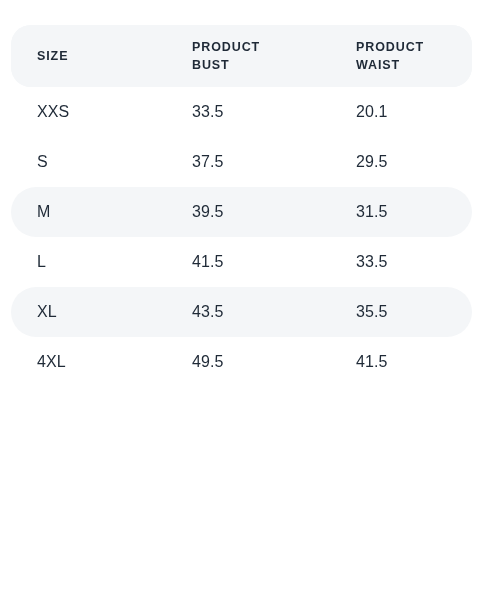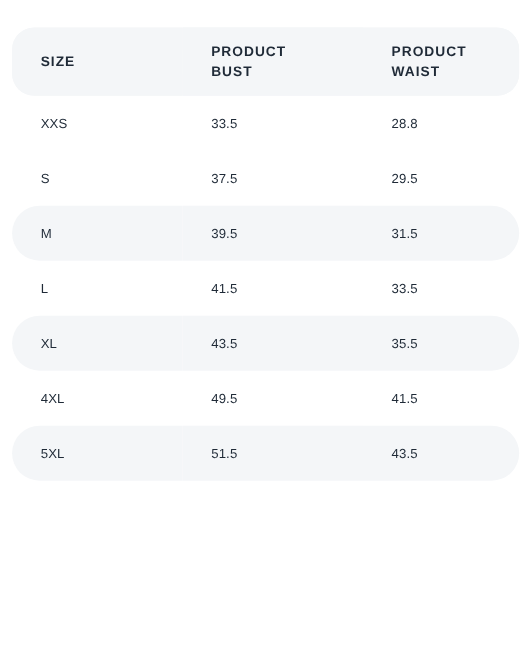--- a/index.html
+++ b/index.html
@@ -64,21 +64,21 @@
     border-bottom-right-radius: 20px;
   }
 
   
   tbody td {
     height: 50px;
     padding: 0 0 0 26px;
     margin: 0;
     text-align: left;
     vertical-align: middle;
-    font-size: 12px;
+    font-size: 16px;
     font-weight: normal;
     color: #1f2a37;
     background: transparent;
     box-sizing: border-box;
     letter-spacing: 0.1px;
   }
 
   tbody tr.striped td {
     background: #f4f6f8;
   }
@@ -107,21 +107,21 @@
         <th>PRODUCT
 BUST</th>
         <th class="last-col">PRODUCT
 WAIST</th>
       </tr>
     </thead>
     <tbody>
         <tr>
           <td class="first-col">XXS</td>
           <td>33.5</td>
-          <td class="last-col">28.8</td>
+          <td class="last-col">20.1</td>
         </tr>
         <tr>
           <td class="first-col">S</td>
           <td>37.5</td>
           <td class="last-col">29.5</td>
         </tr>
         <tr class="striped">
           <td class="first-col">M</td>
           <td>39.5</td>
           <td class="last-col">31.5</td>
@@ -134,20 +134,15 @@
         <tr class="striped">
           <td class="first-col">XL</td>
           <td>43.5</td>
           <td class="last-col">35.5</td>
         </tr>
         <tr>
           <td class="first-col">4XL</td>
           <td>49.5</td>
           <td class="last-col">41.5</td>
         </tr>
-        <tr class="striped">
-          <td class="first-col">5XL</td>
-          <td>51.5</td>
-          <td class="last-col">43.5</td>
-        </tr>
       </tbody>
   </table>
 </div>
 
 </body></html>

